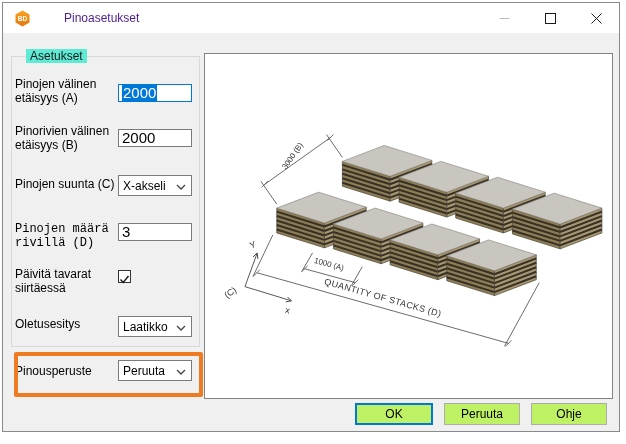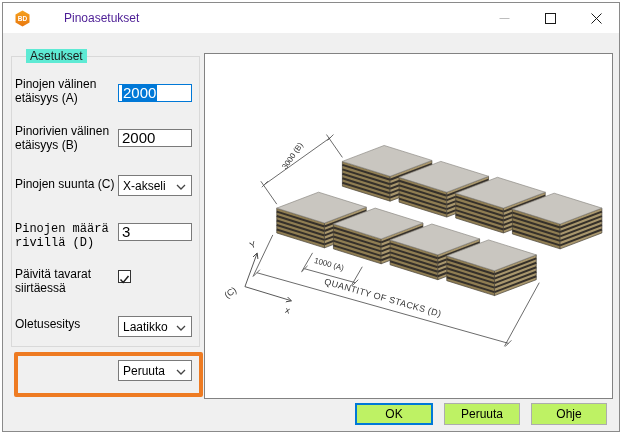--- a/index.html
+++ b/index.html
@@ -109,20 +109,21 @@
   </div>
 
   <div class="field-label" style="top:314px;">Oletusesitys</div>
   <div class="combo" style="top:313px;">
     <span>Laatikko</span>
     <svg class="chev" width="10" height="6" viewBox="0 0 10 6">
       <polyline points="1,1 5,5 9,1" fill="none" stroke="#444" stroke-width="1.3"></polyline>
     </svg>
   </div>
 
+  <div class="field-label" style="top:361px;">Pinousperuste</div>
   <div class="combo" style="top:357px;">
     <span>Peruuta</span>
     <svg class="chev" width="10" height="6" viewBox="0 0 10 6">
       <polyline points="1,1 5,5 9,1" fill="none" stroke="#444" stroke-width="1.3"></polyline>
     </svg>
   </div>
   <div class="highlight-box"></div>
 
   <div class="preview">
     <svg viewBox="0 0 409 346">

